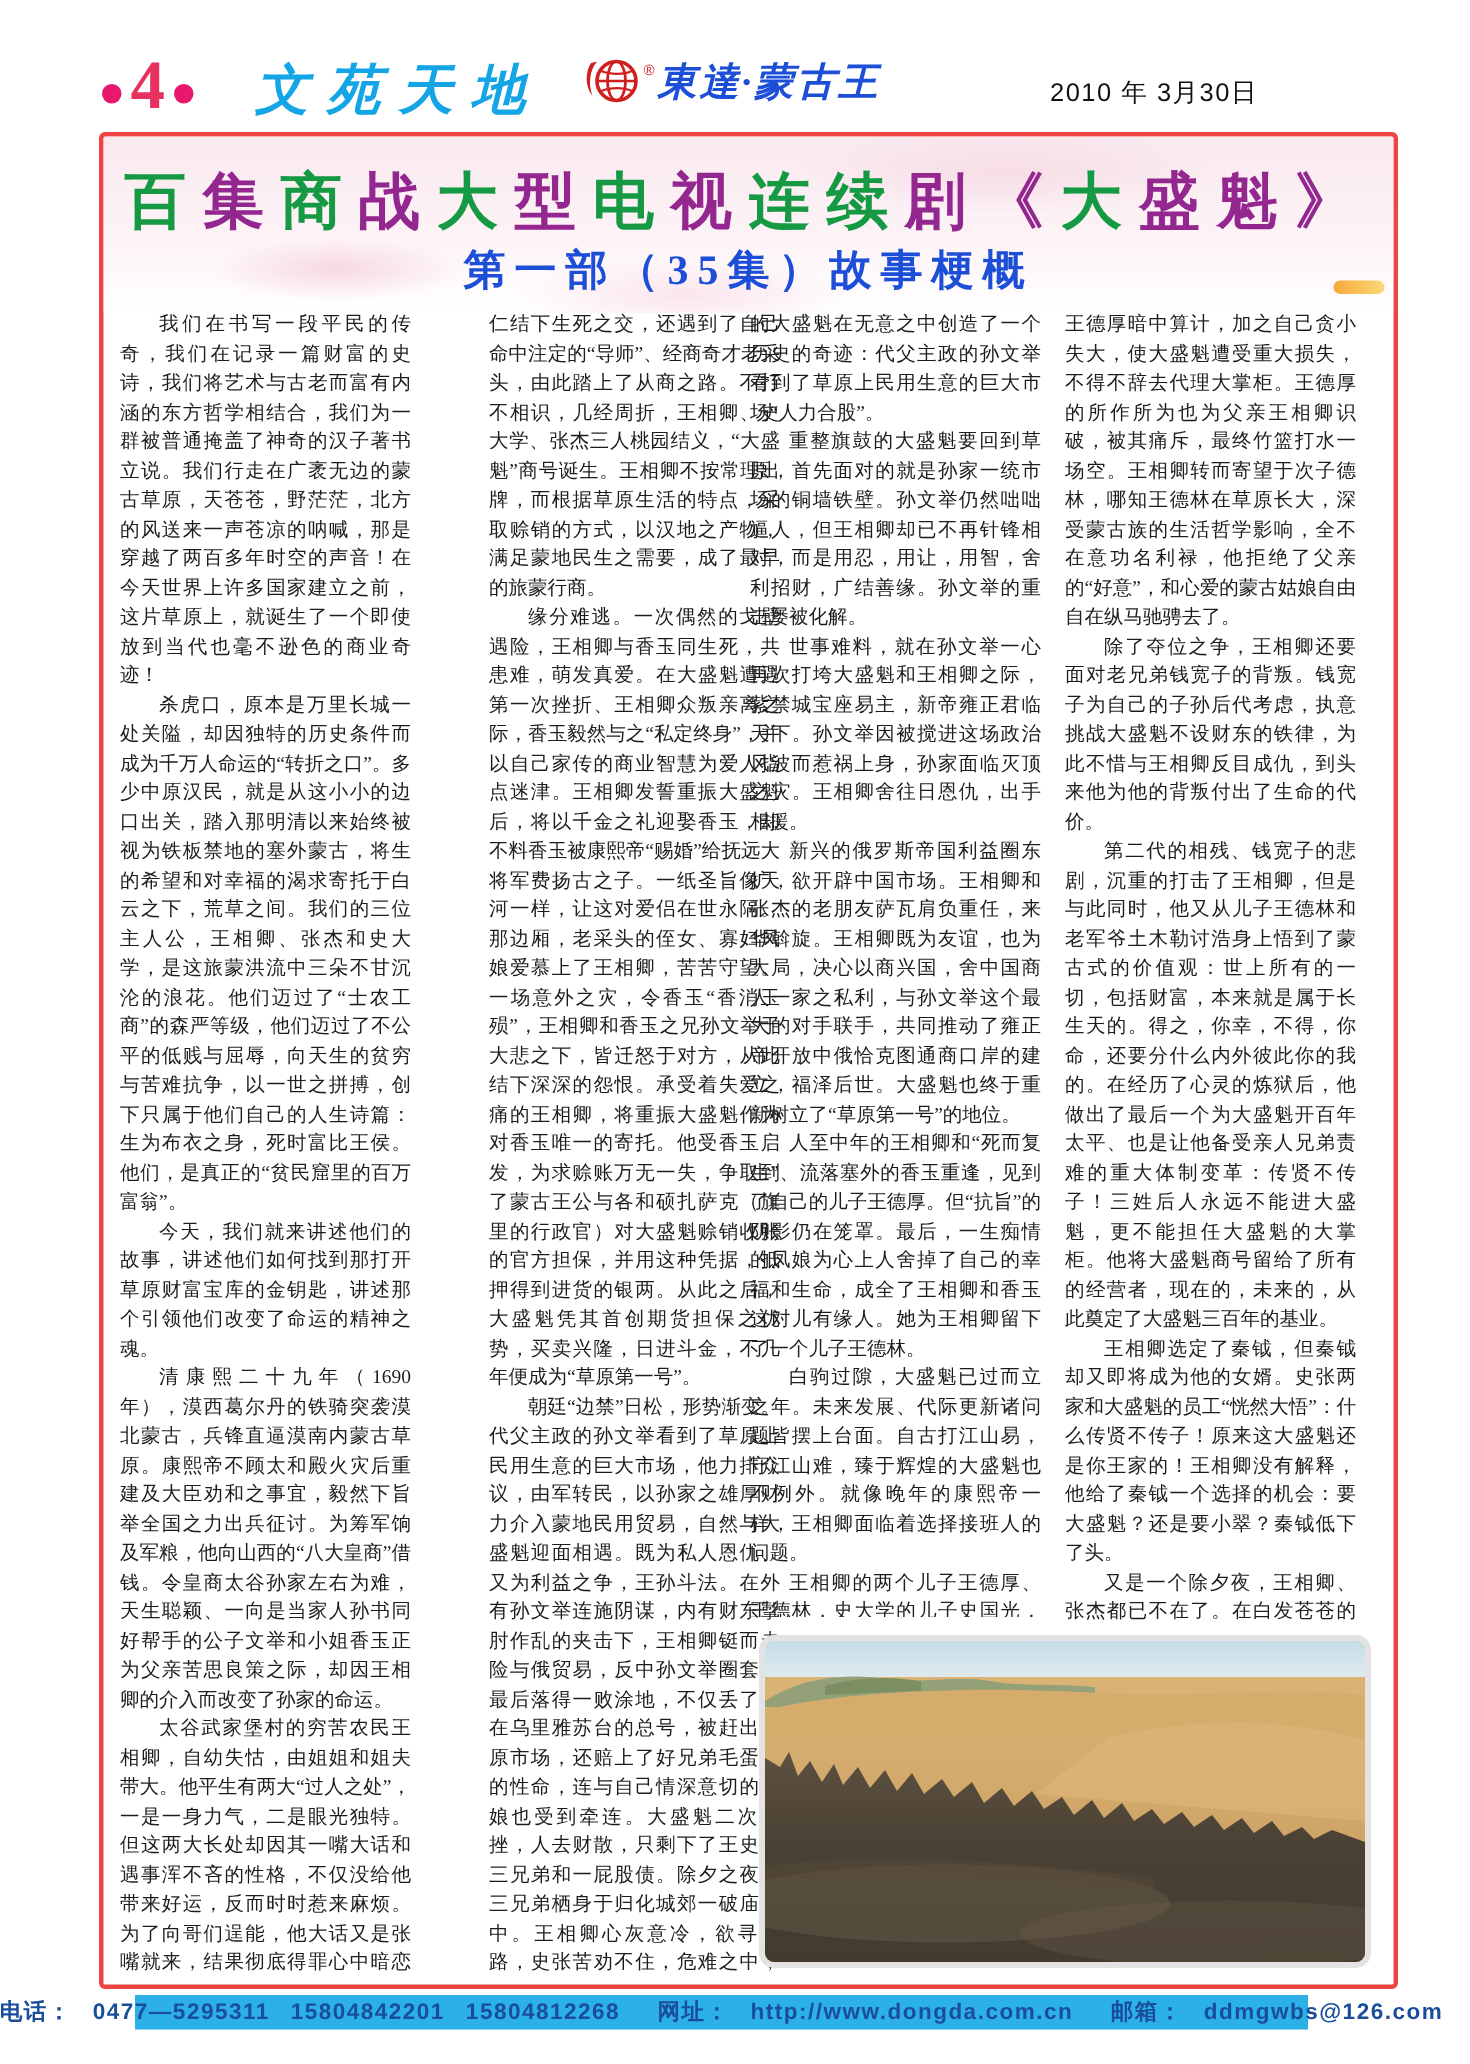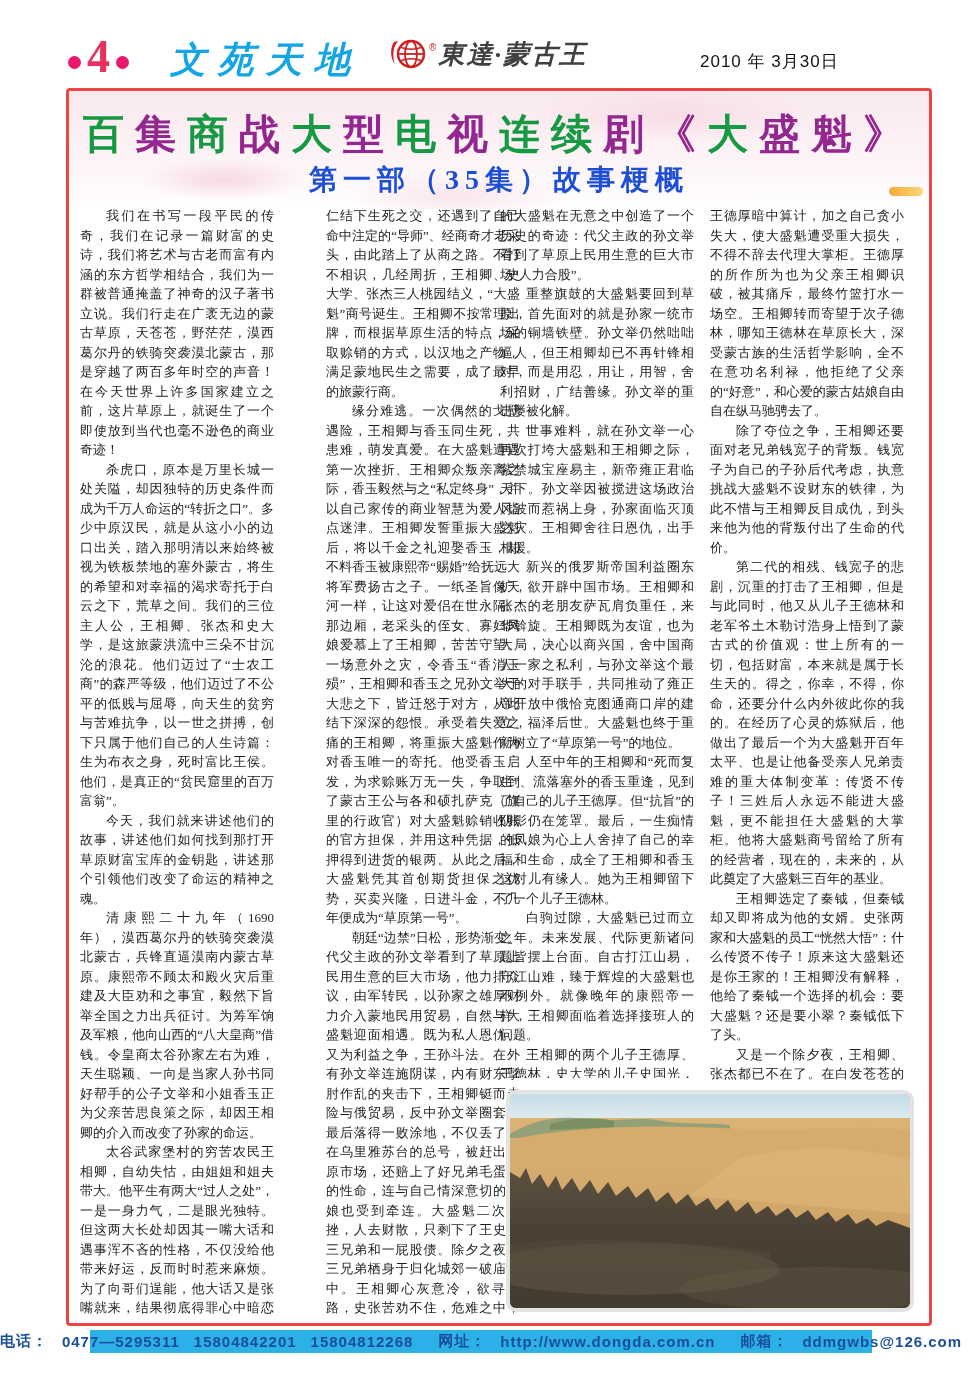--- a/index.html
+++ b/index.html
@@ -9,21 +9,21 @@
   
   .masthead{position:absolute;left:0;top:0;width:980px;height:88px;}
   .pagenum{position:absolute;left:62px;top:34px;color:#e23a64;display:flex;align-items:center;}
   .pagenum .dot{width:13px;height:13px;border-radius:50%;background:#e8186e;display:inline-block;margin:10px 6px 0 6px;}
   .pagenum .num{font-size:46px;font-weight:700;font-family:"Liberation Serif",serif;color:#e8315e;line-height:1;}
   .section-title{position:absolute;left:152px;top:36px;font-size:36px;font-weight:900;font-style:italic;
       color:#14a5e6;letter-spacing:12px;font-family:"Liberation Serif","DejaVu Serif",serif;margin-left:18px;}
   .brand{position:absolute;left:388px;top:34px;display:flex;align-items:center;}
   .brand svg{display:block;}
   .brand .reg{font-size:10px;color:#cf1f1f;vertical-align:top;margin:-14px 2px 0 1px;font-family:"Liberation Sans",sans-serif;}
-  .brand-text{font-size:26px;font-weight:900;color:#404040;font-style:italic;letter-spacing:2px;
+  .brand-text{font-size:26px;font-weight:900;color:#1d4ed8;font-style:italic;letter-spacing:2px;
       font-family:"Liberation Serif","DejaVu Serif",serif;}
   .date{position:absolute;left:700px;top:50px;font-size:17px;color:#111;
       font-family:"Liberation Sans","DejaVu Sans",sans-serif;letter-spacing:1px;}
 
   
   .article-box{position:absolute;left:66px;top:88px;width:860px;height:1232px;
       border:3px solid #ef4444;border-radius:4px;background:#ffffff;}
   .title-bg{position:absolute;left:0;top:0;width:100%;height:118px;border-radius:2px;
       background:
         radial-gradient(120px 30px at 18% 75%, rgba(242,190,208,.55), rgba(255,255,255,0) 70%),
@@ -88,21 +88,21 @@
   </div>
 
   <div class="article-box">
     <div class="title-bg"></div>
     <div class="paint-dash"></div>
     <div class="headline" id="headline"><span style="color: rgb(21, 154, 67);">百</span><span style="color: rgb(147, 39, 143);">集</span><span style="color: rgb(21, 154, 67);">商</span><span style="color: rgb(147, 39, 143);">战</span><span style="color: rgb(21, 154, 67);">大</span><span style="color: rgb(147, 39, 143);">型</span><span style="color: rgb(21, 154, 67);">电</span><span style="color: rgb(147, 39, 143);">视</span><span style="color: rgb(21, 154, 67);">连</span><span style="color: rgb(21, 154, 67);">续</span><span style="color: rgb(147, 39, 143);">剧</span><span style="color: rgb(147, 39, 143);">《</span><span style="color: rgb(21, 154, 67);">大</span><span style="color: rgb(147, 39, 143);">盛</span><span style="color: rgb(147, 39, 143);">魁</span><span style="color: rgb(147, 39, 143);">》</span></div>
     <div class="subhead">第一部（35集）故事梗概</div>
   </div>
 
   <div class="col col-1">
-      <p>我们在书写一段平民的传奇，我们在记录一篇财富的史诗，我们将艺术与古老而富有内涵的东方哲学相结合，我们为一群被普通掩盖了神奇的汉子著书立说。我们行走在广袤无边的蒙古草原，天苍苍，野茫茫，漠西葛尔丹的铁骑突袭漠北蒙古，那是穿越了两百多年时空的声音！在今天世界上许多国家建立之前，这片草原上，就诞生了一个即使放到当代也毫不逊色的商业奇迹！</p>
+      <p>我们在书写一段平民的传奇，我们在记录一篇财富的史诗，我们将艺术与古老而富有内涵的东方哲学相结合，我们为一群被普通掩盖了神奇的汉子著书立说。我们行走在广袤无边的蒙古草原，天苍苍，野茫茫，北方的风送来一声苍凉的呐喊，那是穿越了两百多年时空的声音！在今天世界上许多国家建立之前，这片草原上，就诞生了一个即使放到当代也毫不逊色的商业奇迹！</p>
       <p>杀虎口，原本是万里长城一处关隘，却因独特的历史条件而成为千万人命运的“转折之口”。多少中原汉民，就是从这小小的边口出关，踏入那明清以来始终被视为铁板禁地的塞外蒙古，将生的希望和对幸福的渴求寄托于白云之下，荒草之间。我们的三位主人公，王相卿、张杰和史大学，是这旅蒙洪流中三朵不甘沉沦的浪花。他们迈过了“士农工商”的森严等级，他们迈过了不公平的低贱与屈辱，向天生的贫穷与苦难抗争，以一世之拼搏，创下只属于他们自己的人生诗篇：生为布衣之身，死时富比王侯。他们，是真正的“贫民窟里的百万富翁”。</p>
       <p>今天，我们就来讲述他们的故事，讲述他们如何找到那打开草原财富宝库的金钥匙，讲述那个引领他们改变了命运的精神之魂。</p>
       <p>清康熙二十九年（1690年），漠西葛尔丹的铁骑突袭漠北蒙古，兵锋直逼漠南内蒙古草原。康熙帝不顾太和殿火灾后重建及大臣劝和之事宜，毅然下旨举全国之力出兵征讨。为筹军饷及军粮，他向山西的“八大皇商”借钱。令皇商太谷孙家左右为难，天生聪颖、一向是当家人孙书同好帮手的公子文举和小姐香玉正为父亲苦思良策之际，却因王相卿的介入而改变了孙家的命运。</p>
       <p>太谷武家堡村的穷苦农民王相卿，自幼失怙，由姐姐和姐夫带大。他平生有两大“过人之处”，一是一身力气，二是眼光独特。但这两大长处却因其一嘴大话和遇事浑不吝的性格，不仅没给他带来好运，反而时时惹来麻烦。为了向哥们逞能，他大话又是张嘴就来，结果彻底得罪心中暗恋的香玉，与孙家结仇，不得不卖身抵债，走口外为大军运送军粮。</p>
     </div>
   <div class="col col-2">
       <p class="cont">仁结下生死之交，还遇到了自己命中注定的“导师”、经商奇才老采头，由此踏上了从商之路。不打不相识，几经周折，王相卿、史大学、张杰三人桃园结义，“大盛魁”商号诞生。王相卿不按常理出牌，而根据草原生活的特点，采取赊销的方式，以汉地之产物，满足蒙地民生之需要，成了最早的旅蒙行商。</p>
       <p>缘分难逃。一次偶然的戈壁遇险，王相卿与香玉同生死，共患难，萌发真爱。在大盛魁遭遇第一次挫折、王相卿众叛亲离之际，香玉毅然与之“私定终身”，并以自己家传的商业智慧为爱人指点迷津。王相卿发誓重振大盛魁后，将以千金之礼迎娶香玉，却不料香玉被康熙帝“赐婚”给抚远大将军费扬古之子。一纸圣旨像天河一样，让这对爱侣在世永隔。那边厢，老采头的侄女、寡妇凤娘爱慕上了王相卿，苦苦守望。一场意外之灾，令香玉“香消玉殒”，王相卿和香玉之兄孙文举于大悲之下，皆迁怒于对方，从此结下深深的怨恨。承受着失爱之痛的王相卿，将重振大盛魁作为对香玉唯一的寄托。他受香玉启发，为求赊账万无一失，争取到了蒙古王公与各和硕扎萨克（旗里的行政官）对大盛魁赊销收账的官方担保，并用这种凭据，抵押得到进货的银两。从此之后，大盛魁凭其首创期货担保之优势，买卖兴隆，日进斗金，不几年便成为“草原第一号”。</p>
       <p>朝廷“边禁”日松，形势渐变。代父主政的孙文举看到了草原上民用生意的巨大市场，他力排众议，由军转民，以孙家之雄厚财力介入蒙地民用贸易，自然与大盛魁迎面相遇。既为私人恩仇、又为利益之争，王孙斗法。在外有孙文举连施阴谋，内有财东掣肘作乱的夹击下，王相卿铤而走险与俄贸易，反中孙文举圈套，最后落得一败涂地，不仅丢了设在乌里雅苏台的总号，被赶出草原市场，还赔上了好兄弟毛蛋儿的性命，连与自己情深意切的凤娘也受到牵连。大盛魁二次受挫，人去财散，只剩下了王史张三兄弟和一屁股债。除夕之夜，三兄弟栖身于归化城郊一破庙之中。王相卿心灰意冷，欲寻绝路，史张苦劝不住，危难之中，一件意外的事件，却让王相卿兄弟从大失到大得，之前种种欲望计较，尽数放下，他们学会了一个字：舍！</p>
     </div>

